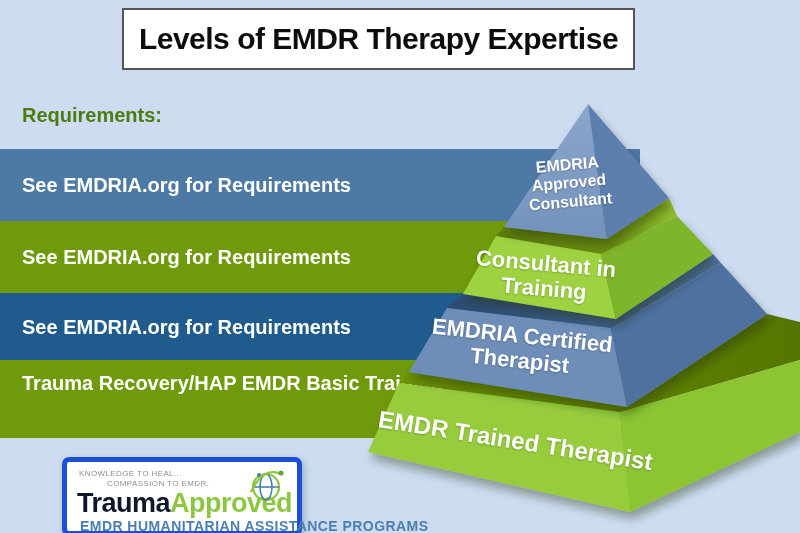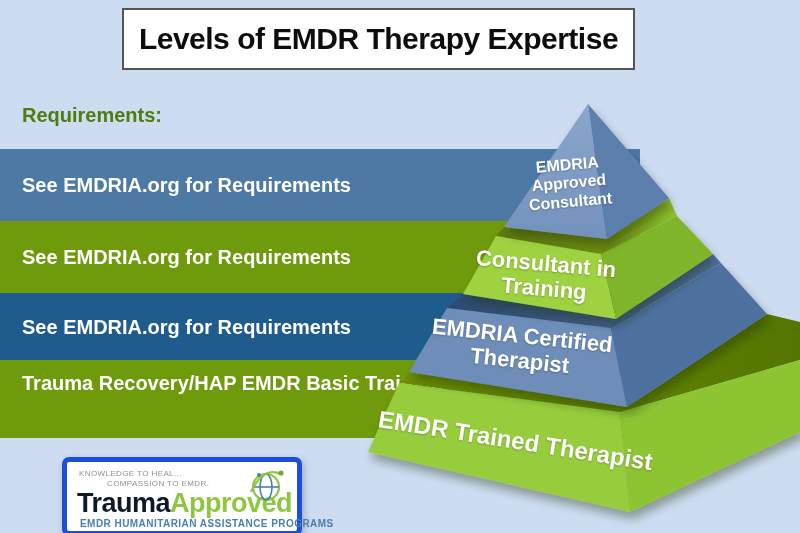--- a/index.html
+++ b/index.html
@@ -48,21 +48,21 @@
   .logo-box{
     position:absolute;left:62px;top:457px;width:230px;height:69px;
     background:#ffffff;border:5px solid #1d4ed8;border-radius:7px;
     box-shadow:2px 3px 7px rgba(60,80,110,0.35);
   }
   .logo-tag1{position:absolute;left:12px;top:7px;font-size:8px;color:#8f8f8f;letter-spacing:0.4px;}
   .logo-tag2{position:absolute;left:40px;top:17px;font-size:8px;color:#8f8f8f;letter-spacing:0.4px;}
   .logo-name{position:absolute;left:10px;top:26px;font-size:27px;font-weight:bold;letter-spacing:-0.5px;white-space:nowrap;}
   .logo-name .nm1{color:#0f172a;}
   .logo-name .nm2{color:#8dc63f;}
-  .logo-sub{position:absolute;left:13px;top:56px;font-size:10px;font-weight:bold;color:#4a7fb0;letter-spacing:0.45px;white-space:nowrap;}
+  .logo-sub{position:absolute;left:13px;top:56px;font-size:14px;font-weight:bold;color:#4a7fb0;letter-spacing:0.45px;white-space:nowrap;}
   .globe{position:absolute;left:176px;top:0px;}
 </style>
 </head>
 <body>
 
 <div class="canvas">
 
   <div class="bar bar1">
     <div class="bar-text">See EMDRIA.org for Requirements</div>
   </div>

